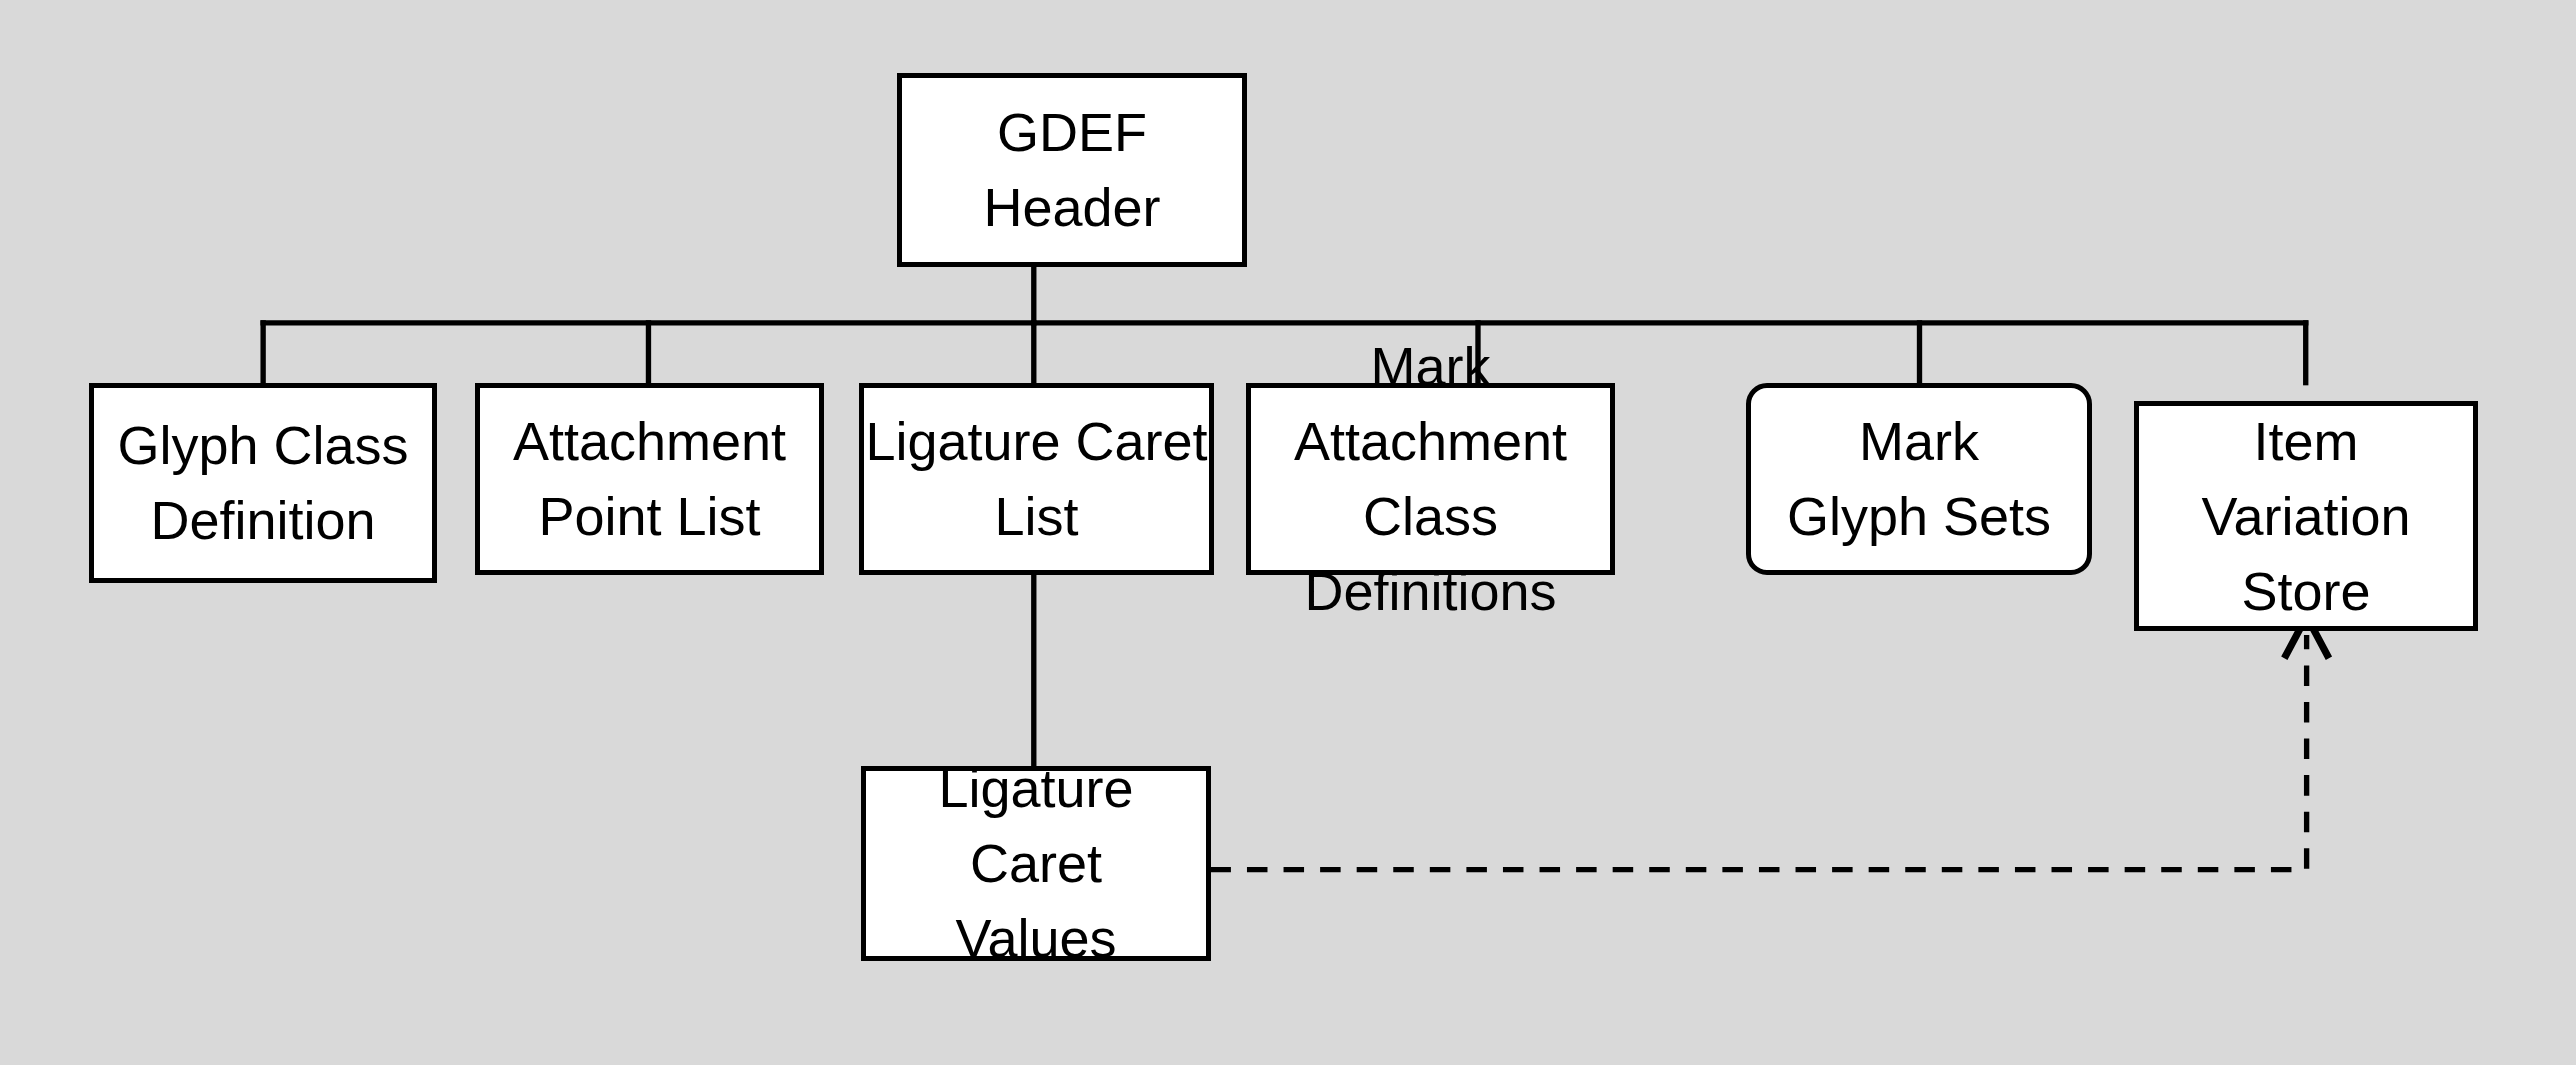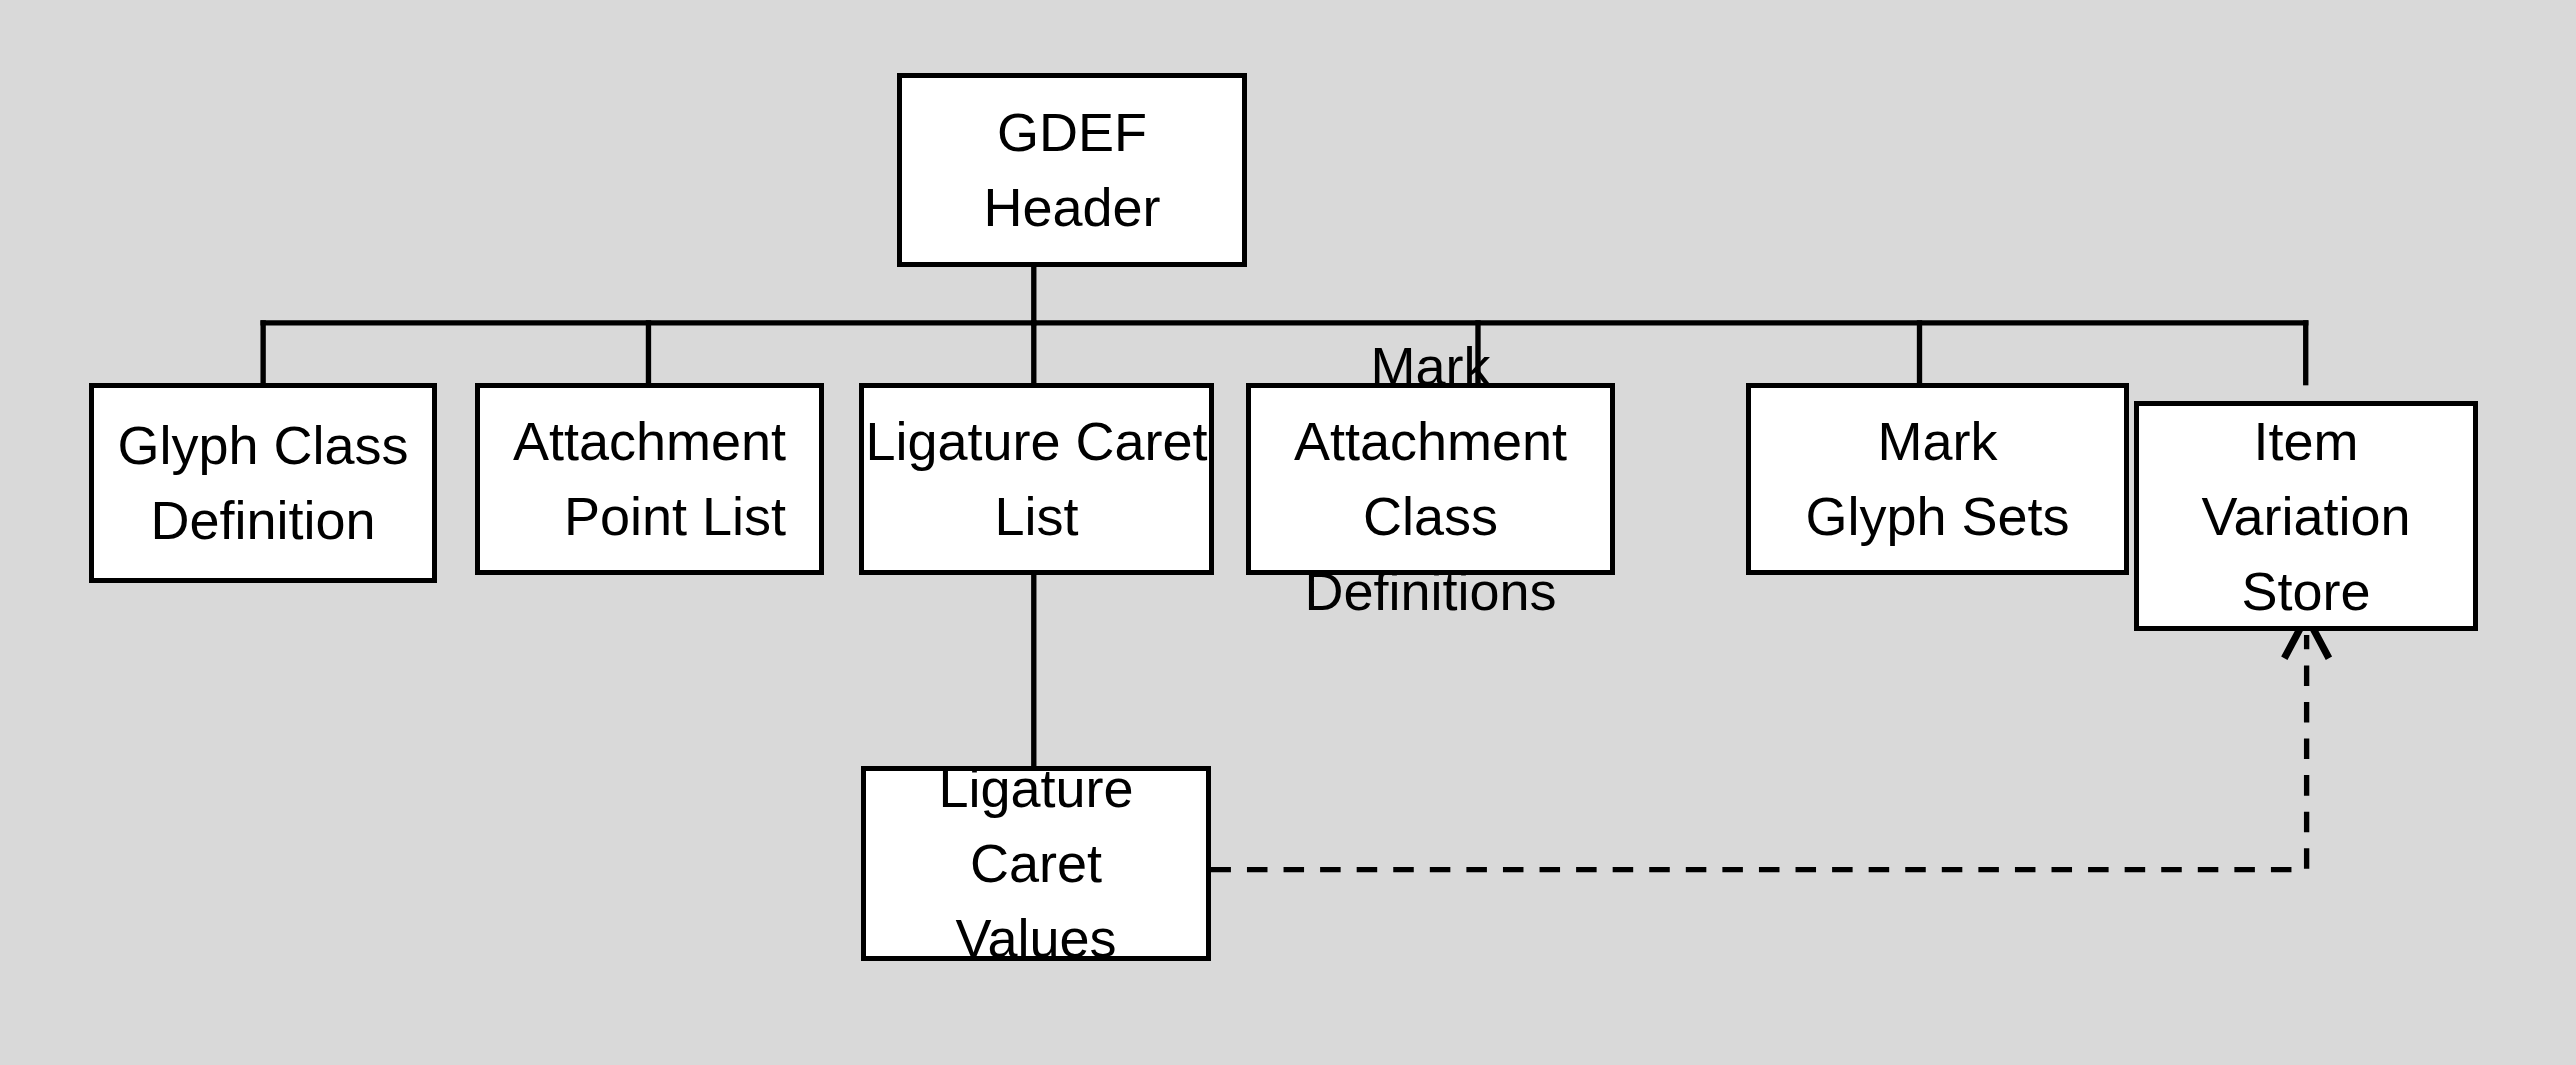--- a/index.html
+++ b/index.html
@@ -61,30 +61,30 @@
     <path d="M1357 975 H 2586 V 712" stroke="#000000" stroke-width="6" stroke-dasharray="23 18" fill="none"></path>
     <polyline points="2561,738 2586,691 2611,738" stroke="#000000" stroke-width="8" fill="none"></polyline>
   </svg>
 
   <div class="node" style="left:861px;top:73px;width:350px;height:194px;margin-left:36px;">GDEF
 Header</div>
 
   <div class="node" style="left:89px;top:383px;width:348px;height:200px;">Glyph Class
 Definition</div>
 
-  <div class="node" style="left:475px;top:383px;width:349px;height:192px;text-align:right;">Attachment
+  <div class="node" style="left:475px;top:383px;width:349px;height:192px;">Attachment
 Point List</div>
 
   <div class="node" style="left:859px;top:383px;width:355px;height:192px;">Ligature Caret
 List</div>
 
   <div class="node" style="left:1246px;top:383px;width:369px;height:192px;">Mark Attachment
 Class Definitions</div>
 
-  <div class="node" style="left:1746px;top:383px;width:383px;height:192px;">Mark
+  <div class="node" style="left:1746px;top:383px;width:346px;height:192px;border-radius:21px;">Mark
 Glyph Sets</div>
 
   <div class="node" style="left:2134px;top:401px;width:344px;height:230px;">Item
 Variation
 Store</div>
 
   <div class="node" style="left:861px;top:766px;width:350px;height:195px;">Ligature Caret
 Values</div>
 
 </div>

